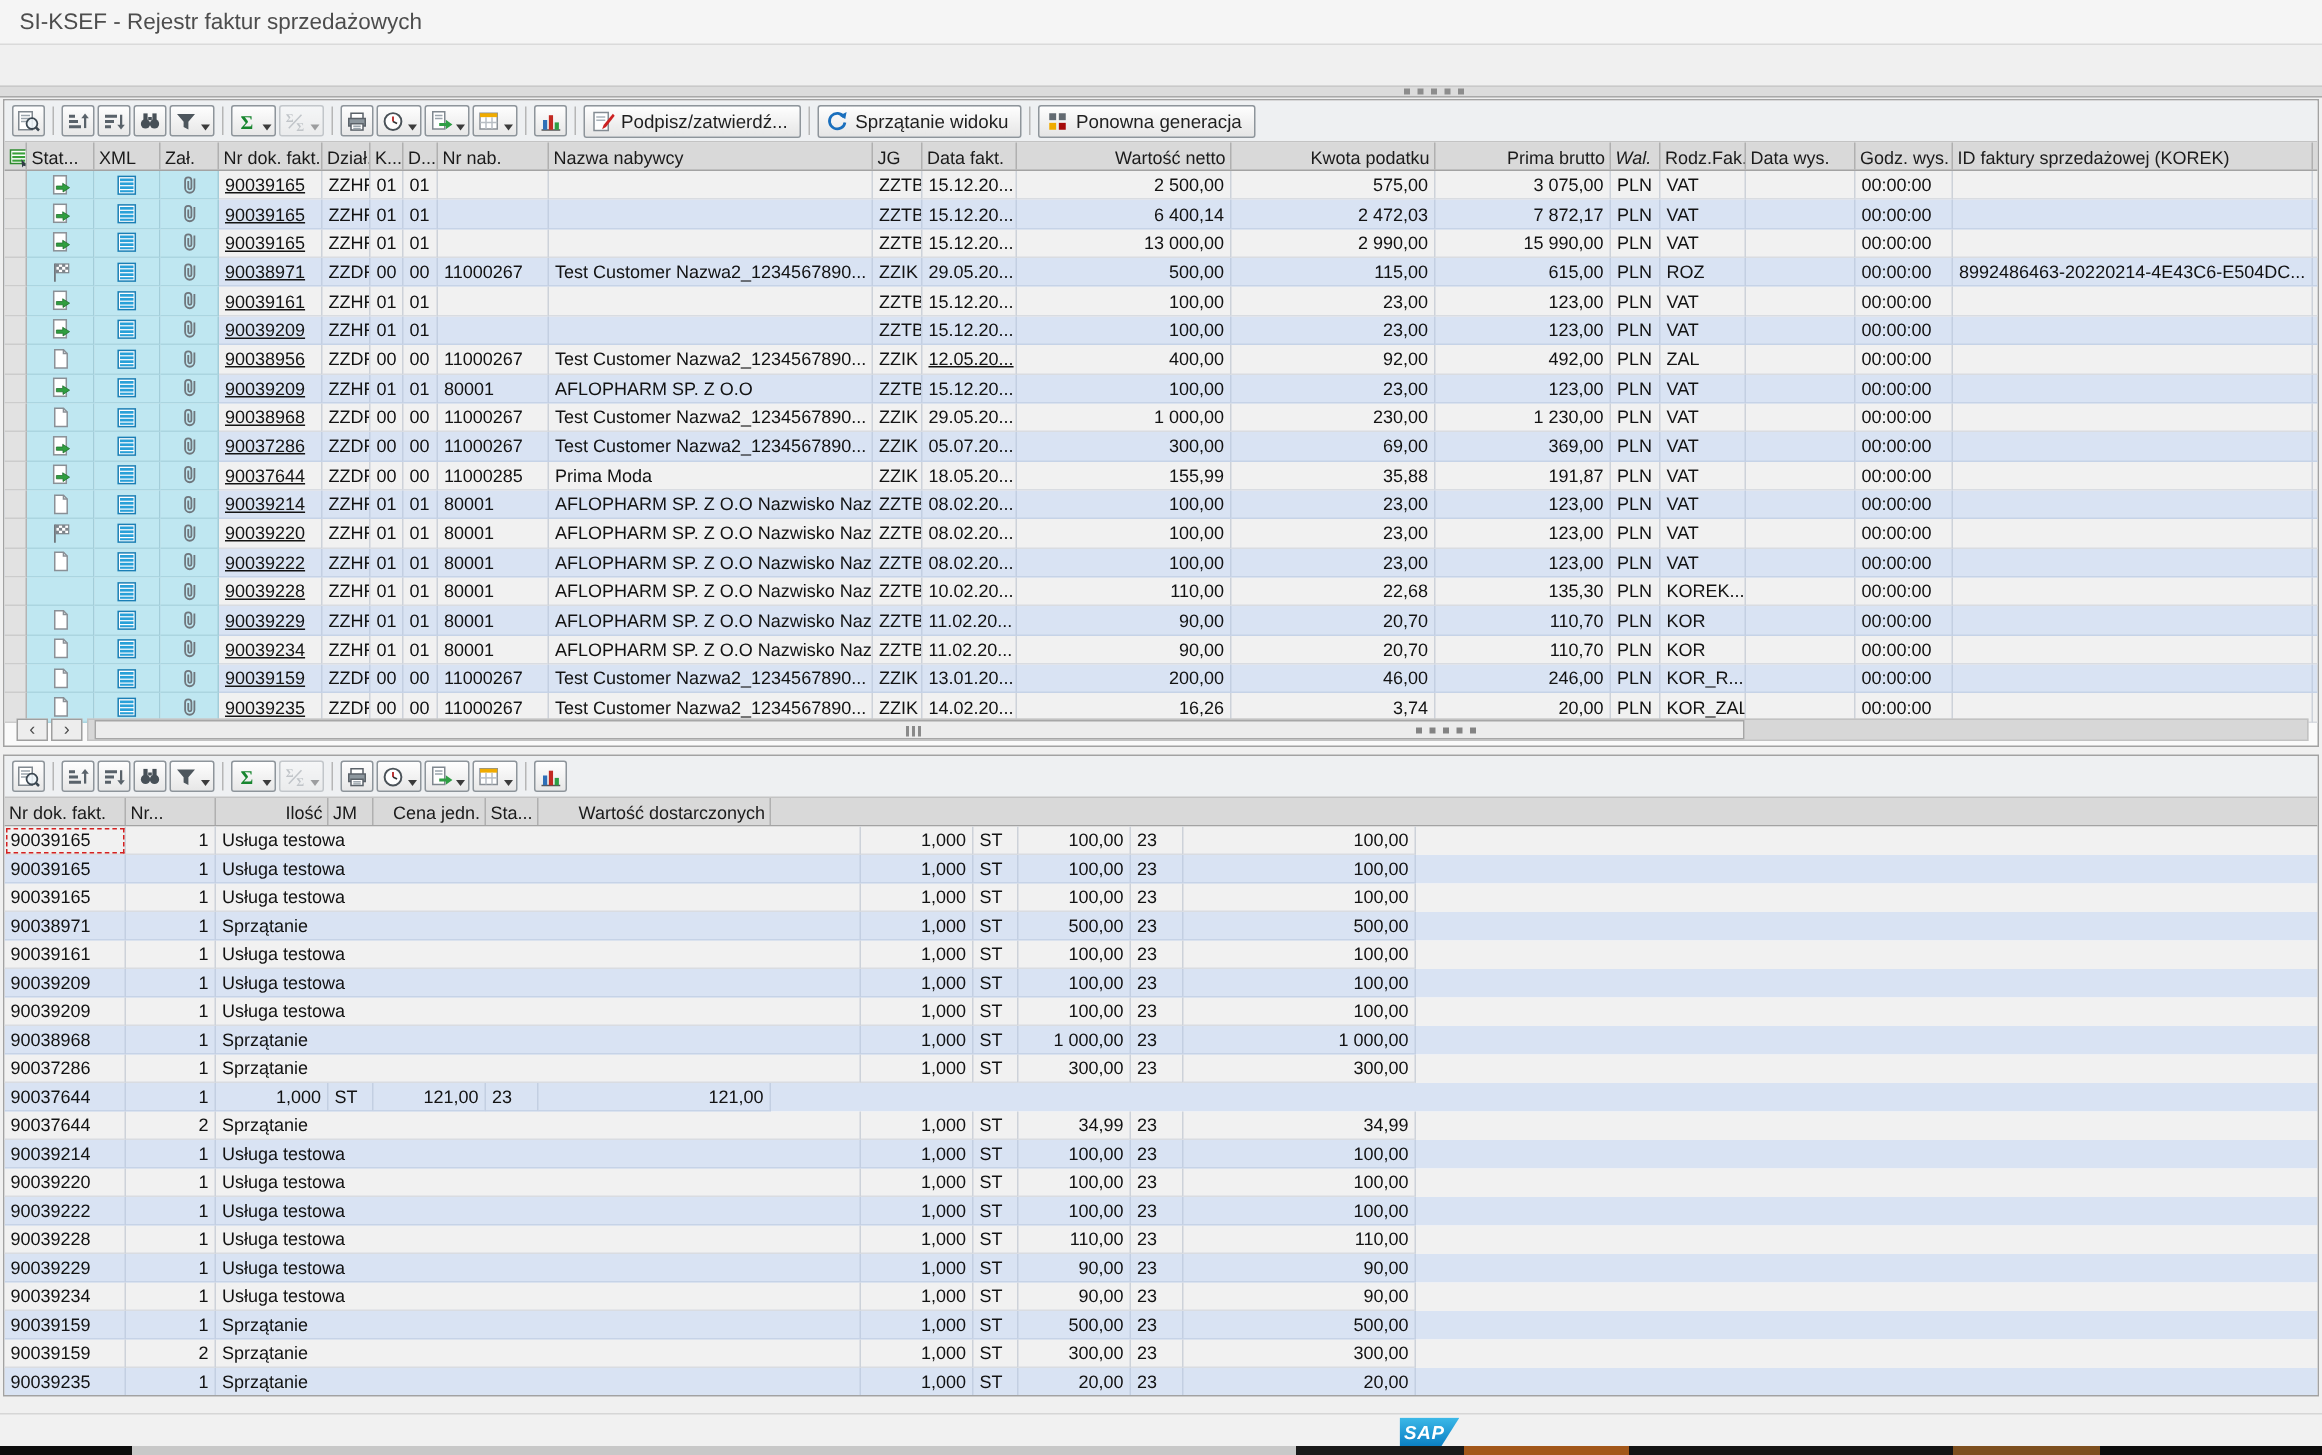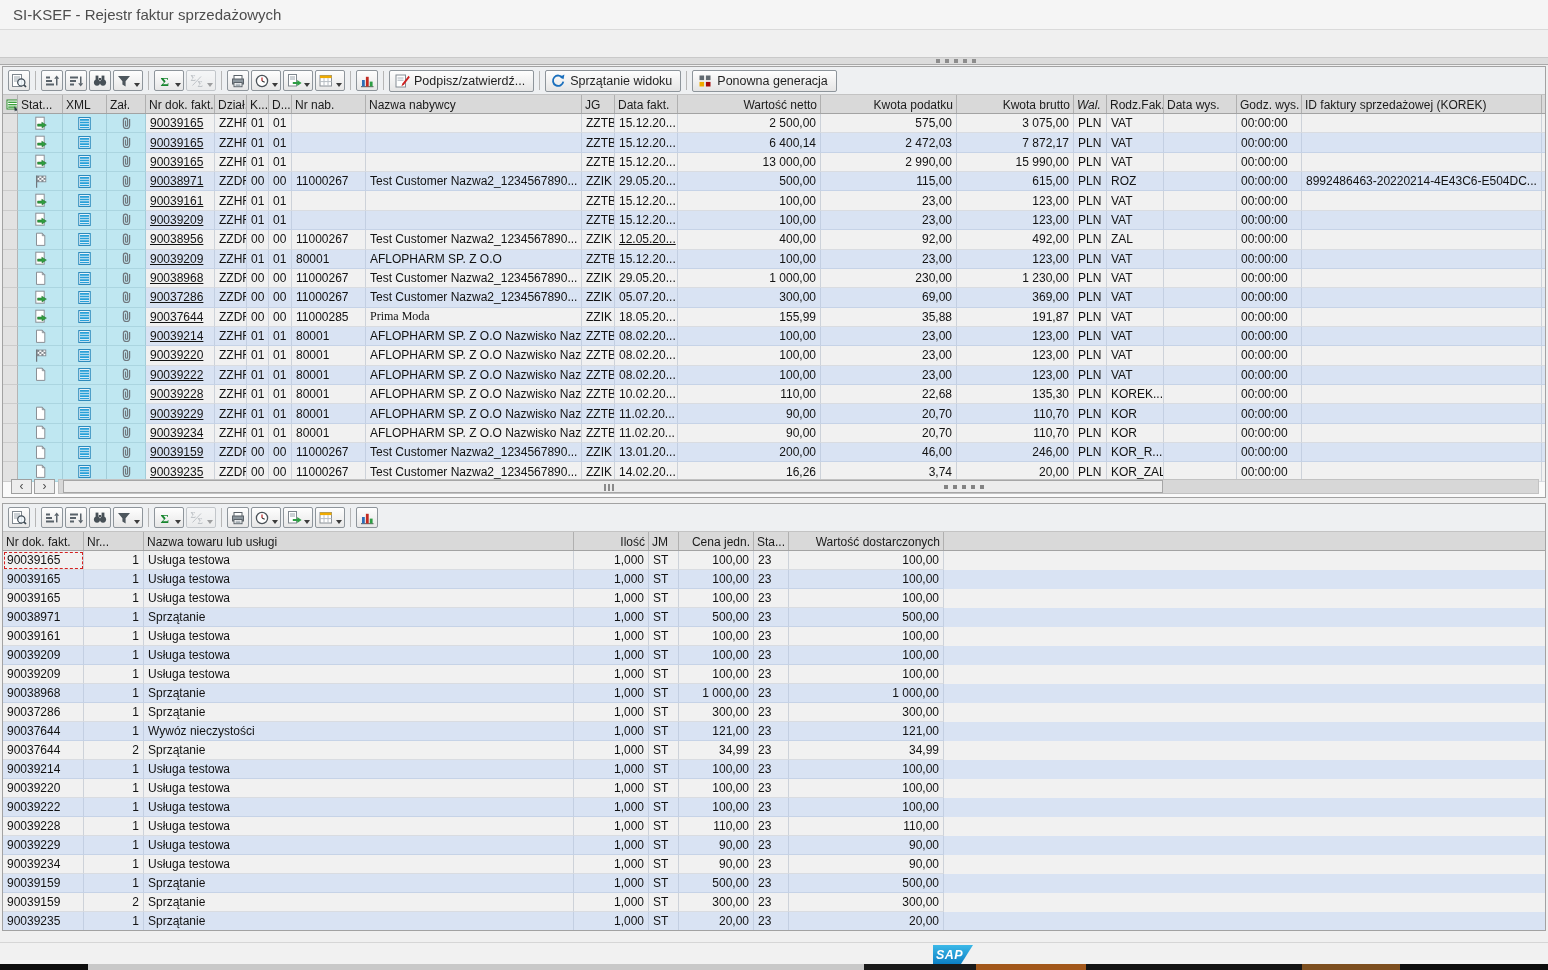--- a/index.html
+++ b/index.html
@@ -298,21 +298,21 @@
         <div class="g-hcell" style="width: 69px;">Nr dok. fakt.</div>
         <div class="g-hcell" style="width: 32px;">Dział...</div>
         <div class="g-hcell" style="width: 22px;">K...</div>
         <div class="g-hcell" style="width: 23px;">D...</div>
         <div class="g-hcell" style="width: 74px;">Nr nab.</div>
         <div class="g-hcell" style="width: 216px;">Nazwa nabywcy</div>
         <div class="g-hcell" style="width: 33px;">JG</div>
         <div class="g-hcell" style="width: 63px;">Data fakt.</div>
         <div class="g-hcell hright" style="width: 143px;">Wartość netto</div>
         <div class="g-hcell hright" style="width: 136px;">Kwota podatku</div>
-        <div class="g-hcell hright" style="width: 117px;">Kwota brutto</div>
+        <div class="g-hcell hright" style="width: 117px;">Prima brutto</div>
         <div class="g-hcell" style="width: 33px; font-style: italic;">Wal.</div>
         <div class="g-hcell" style="width: 57px;">Rodz.Fak.</div>
         <div class="g-hcell" style="width: 73px;">Data wys.</div>
         <div class="g-hcell" style="width: 65px;">Godz. wys.</div>
         <div class="g-hcell" style="width: 240px;">ID faktury sprzedażowej (KOREK)</div>
         <div class="g-hcell" style="width: 40px;">D</div>
       </div>
       <div class="g-row r0" style="height: 19.37px;">
         <div class="g-cell selcell" style="width: 15px; justify-content: flex-start;"></div>
         <div class="g-cell keycell" style="width: 45px; justify-content: center;">
@@ -827,21 +827,21 @@
             </svg>
           </span>
         </div>
         <div class="g-cell" style="width: 69px; justify-content: flex-start;">
           <span class="link">90037644</span>
         </div>
         <div class="g-cell" style="width: 32px; justify-content: flex-start;">ZZDF</div>
         <div class="g-cell" style="width: 22px; justify-content: flex-start;">00</div>
         <div class="g-cell" style="width: 23px; justify-content: flex-start;">00</div>
         <div class="g-cell" style="width: 74px; justify-content: flex-start;">11000285</div>
-        <div class="g-cell" style="width: 216px; justify-content: flex-start; font-family: Liberation Serif, serif;">Prima Moda</div>
+        <div class="g-cell" style="width: 216px; justify-content: flex-start;">Prima Moda</div>
         <div class="g-cell" style="width: 33px; justify-content: flex-start;">ZZIK</div>
         <div class="g-cell" style="width: 63px; justify-content: flex-start;">18.05.20...</div>
         <div class="g-cell right" style="width: 143px; justify-content: flex-end;">155,99</div>
         <div class="g-cell right" style="width: 136px; justify-content: flex-end;">35,88</div>
         <div class="g-cell right" style="width: 117px; justify-content: flex-end;">191,87</div>
         <div class="g-cell" style="width: 33px; justify-content: flex-start;">PLN</div>
         <div class="g-cell" style="width: 57px; justify-content: flex-start;">VAT</div>
         <div class="g-cell" style="width: 73px; justify-content: flex-start;"></div>
         <div class="g-cell" style="width: 65px; justify-content: flex-start;">00:00:00</div>
         <div class="g-cell" style="width: 240px; justify-content: flex-start;"></div>
@@ -1382,21 +1382,20 @@
             <rect x="6.9" y="3.8" width="2.8" height="9.7" fill="#c22a22"></rect>
             <rect x="10.8" y="8.6" width="2.8" height="4.9" fill="#2e9e44"></rect>
           </svg>
         </span>
       </div>
     </div>
   <div id="bottom-grid">
       <div class="g-header">
         <div class="g-hcell" style="width: 81px;">Nr dok. fakt.</div>
         <div class="g-hcell" style="width: 60px;">Nr...</div>
-        <div class="g-hcell" style="width: 430px;">Nazwa towaru lub usługi</div>
         <div class="g-hcell hright" style="width: 75px;">Ilość</div>
         <div class="g-hcell" style="width: 30px;">JM</div>
         <div class="g-hcell hright" style="width: 75px;">Cena jedn.</div>
         <div class="g-hcell" style="width: 35px;">Sta...</div>
         <div class="g-hcell hright" style="width: 155px;">Wartość dostarczonych</div>
       </div>
       <div class="g-row r0" style="height: 19px;">
         <div class="g-cell cursor-cell" style="width: 81px; justify-content: flex-start;">90039165</div>
         <div class="g-cell right" style="width: 60px; justify-content: flex-end;">1</div>
         <div class="g-cell" style="width: 430px; justify-content: flex-start;">Usługa testowa</div>
@@ -1482,21 +1481,20 @@
         <div class="g-cell" style="width: 430px; justify-content: flex-start;">Sprzątanie</div>
         <div class="g-cell right" style="width: 75px; justify-content: flex-end;">1,000</div>
         <div class="g-cell" style="width: 30px; justify-content: flex-start;">ST</div>
         <div class="g-cell right" style="width: 75px; justify-content: flex-end;">300,00</div>
         <div class="g-cell" style="width: 35px; justify-content: flex-start;">23</div>
         <div class="g-cell right" style="width: 155px; justify-content: flex-end;">300,00</div>
       </div>
       <div class="g-row r1" style="height: 19px;">
         <div class="g-cell" style="width: 81px; justify-content: flex-start;">90037644</div>
         <div class="g-cell right" style="width: 60px; justify-content: flex-end;">1</div>
-        <div class="g-cell" style="width: 430px; justify-content: flex-start;">Wywóz nieczystości</div>
         <div class="g-cell right" style="width: 75px; justify-content: flex-end;">1,000</div>
         <div class="g-cell" style="width: 30px; justify-content: flex-start;">ST</div>
         <div class="g-cell right" style="width: 75px; justify-content: flex-end;">121,00</div>
         <div class="g-cell" style="width: 35px; justify-content: flex-start;">23</div>
         <div class="g-cell right" style="width: 155px; justify-content: flex-end;">121,00</div>
       </div>
       <div class="g-row r0" style="height: 19px;">
         <div class="g-cell" style="width: 81px; justify-content: flex-start;">90037644</div>
         <div class="g-cell right" style="width: 60px; justify-content: flex-end;">2</div>
         <div class="g-cell" style="width: 430px; justify-content: flex-start;">Sprzątanie</div>

